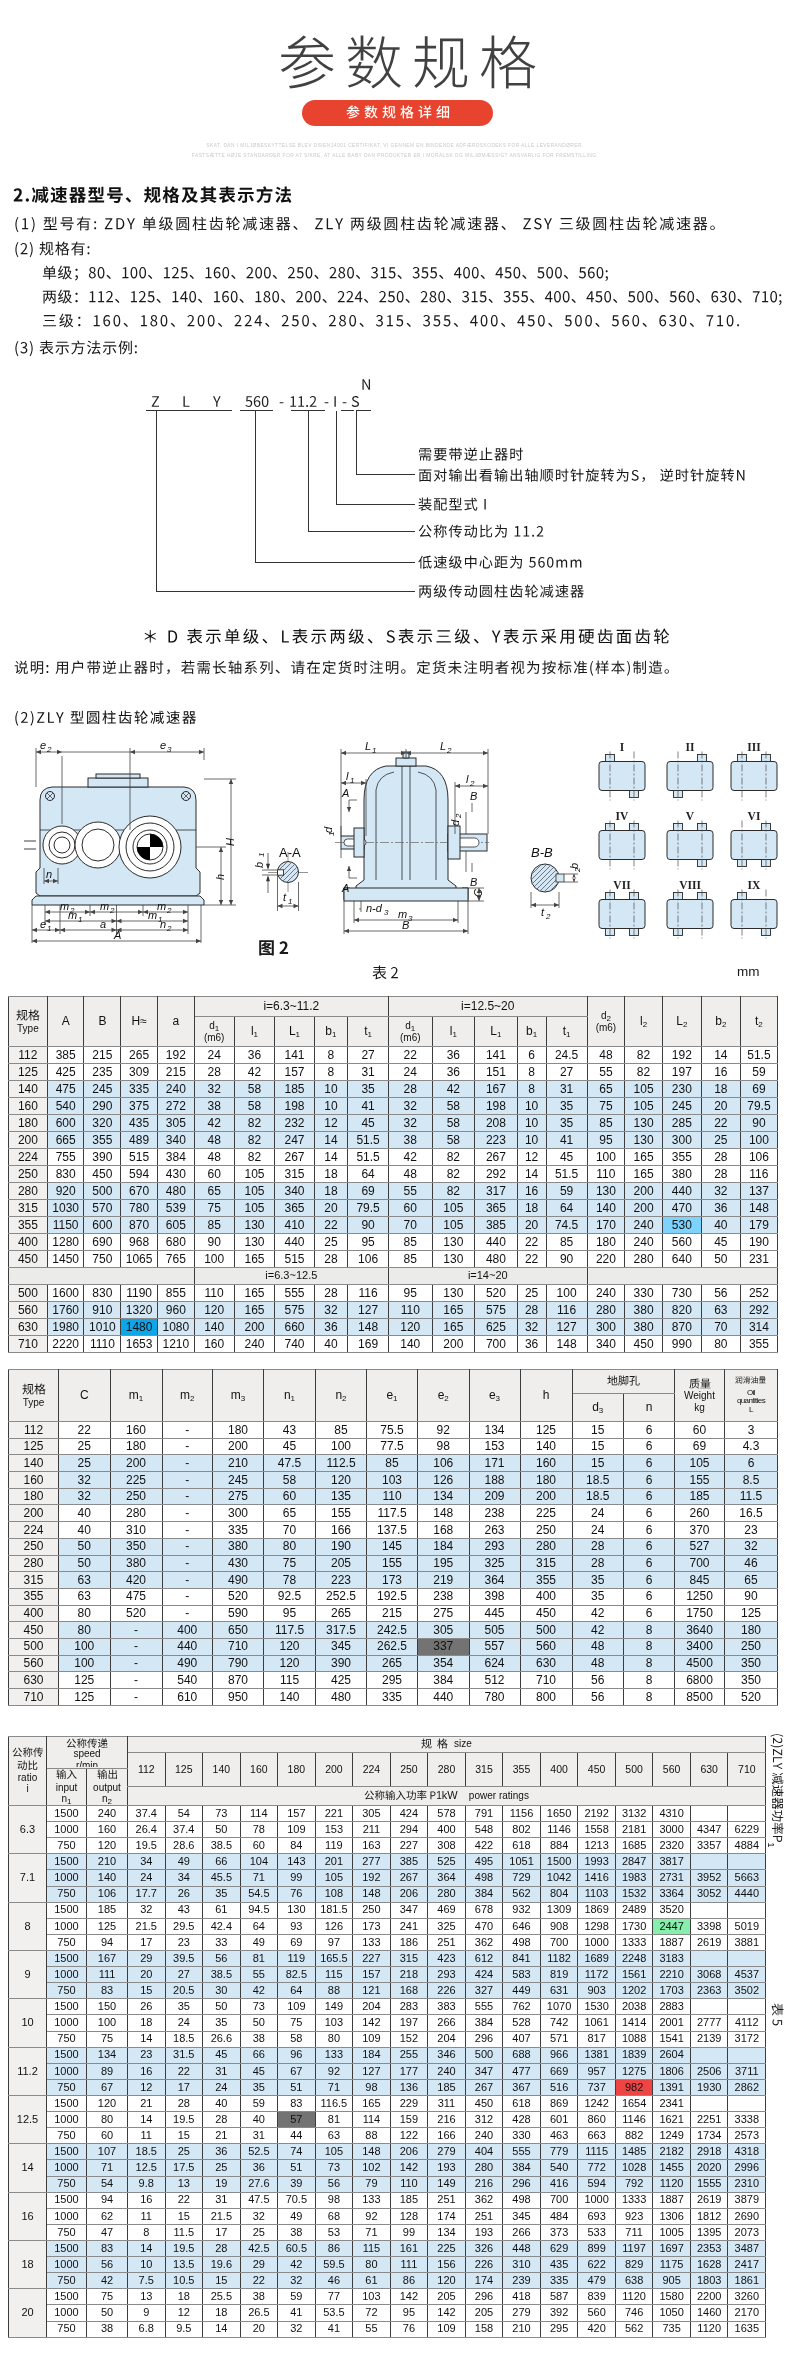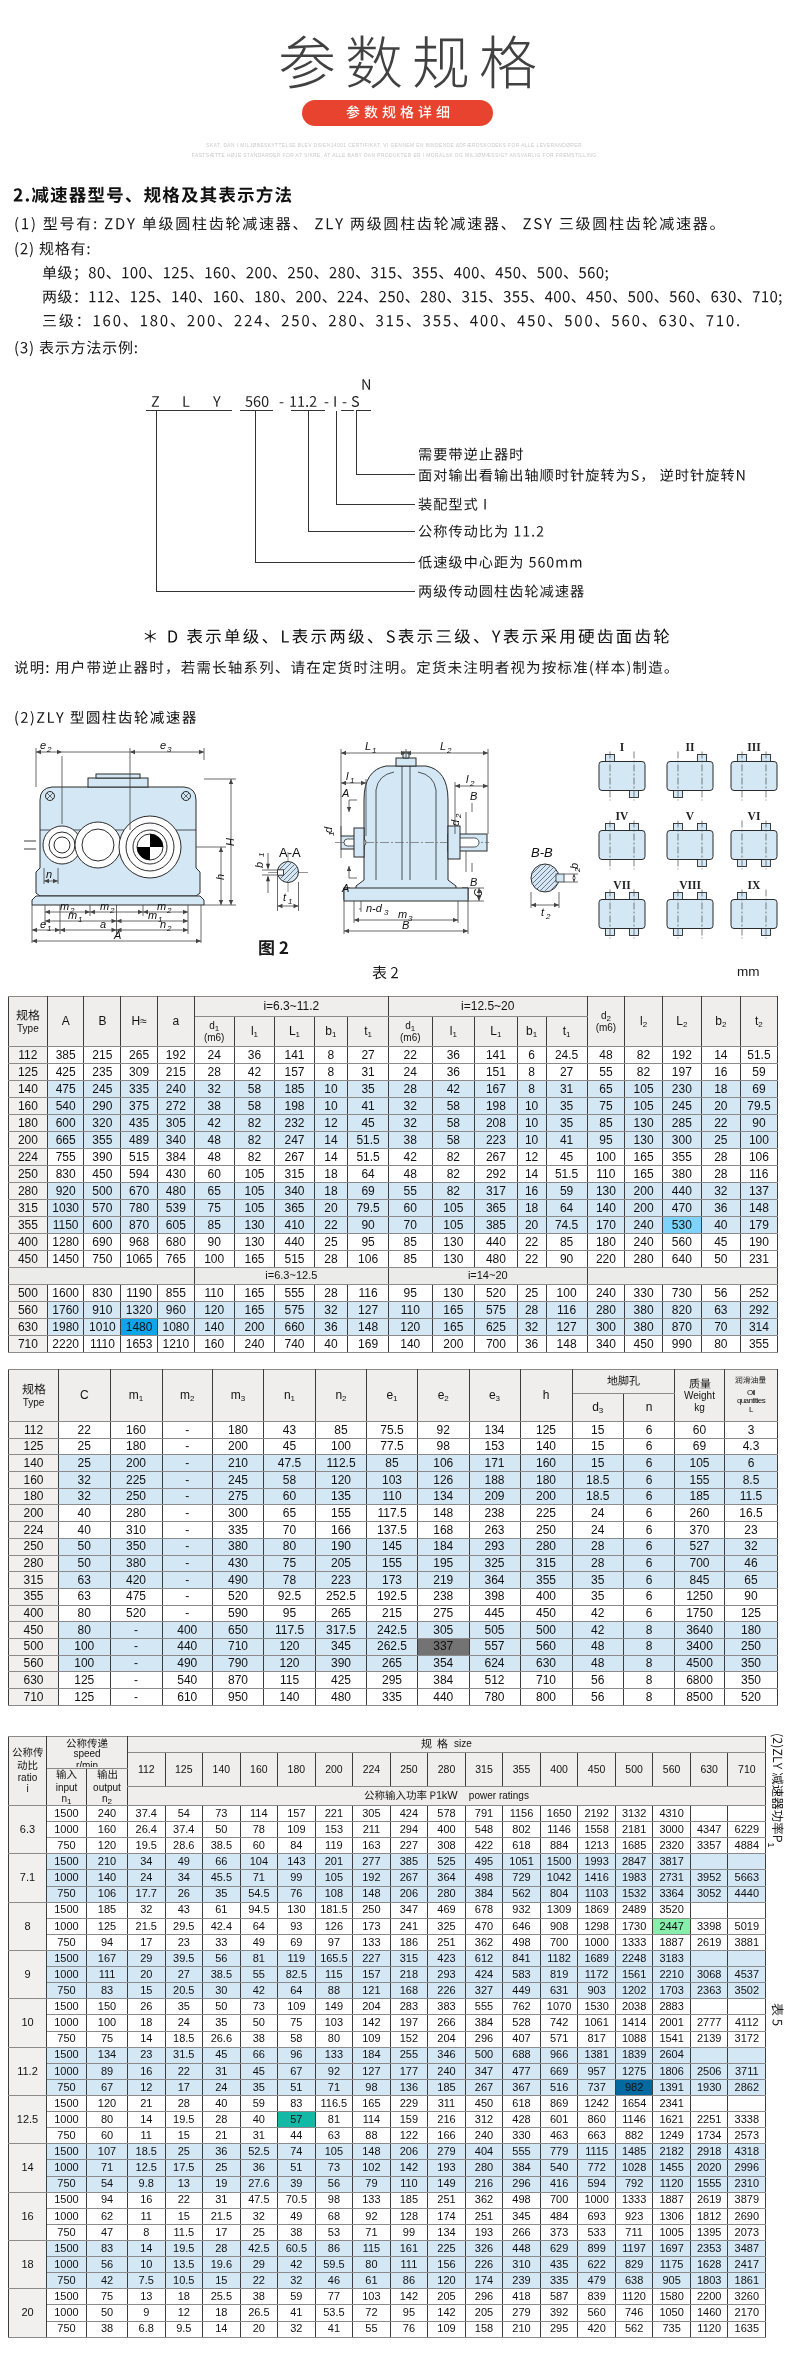--- a/index.html
+++ b/index.html
@@ -2204,21 +2204,21 @@
           <td style="background:#d3e7f5">35</td>
           <td style="background:#d3e7f5">51</td>
           <td style="background:#d3e7f5">71</td>
           <td style="background:#d3e7f5">98</td>
           <td style="background:#d3e7f5">136</td>
           <td style="background:#d3e7f5">185</td>
           <td style="background:#d3e7f5">267</td>
           <td style="background:#d3e7f5">367</td>
           <td style="background:#d3e7f5">516</td>
           <td style="background:#d3e7f5">737</td>
-          <td style="background:#0369a1">982</td>
+          <td style="background:#ef4444">982</td>
           <td style="background:#d3e7f5">1391</td>
           <td style="background:#d3e7f5">1930</td>
           <td style="background:#d3e7f5">2862</td>
         </tr>
         <tr class="gtop" style="height:16.12px">
           <td class="t" rowspan="3">12.5</td>
           <td style="background:#fff">1500</td>
           <td style="background:#fff">120</td>
           <td style="background:#fff">21</td>
           <td style="background:#fff">28</td>
@@ -2238,21 +2238,21 @@
           <td style="background:#fff"></td>
           <td style="background:#fff"></td>
         </tr>
         <tr class="gin" style="height:16.12px">
           <td style="background:#fff">1000</td>
           <td style="background:#fff">80</td>
           <td style="background:#fff">14</td>
           <td style="background:#fff">19.5</td>
           <td style="background:#fff">28</td>
           <td style="background:#fff">40</td>
-          <td style="background:#14b8a6">57</td>
+          <td style="background:#737373">57</td>
           <td style="background:#fff">81</td>
           <td style="background:#fff">114</td>
           <td style="background:#fff">159</td>
           <td style="background:#fff">216</td>
           <td style="background:#fff">312</td>
           <td style="background:#fff">428</td>
           <td style="background:#fff">601</td>
           <td style="background:#fff">860</td>
           <td style="background:#fff">1146</td>
           <td style="background:#fff">1621</td>

